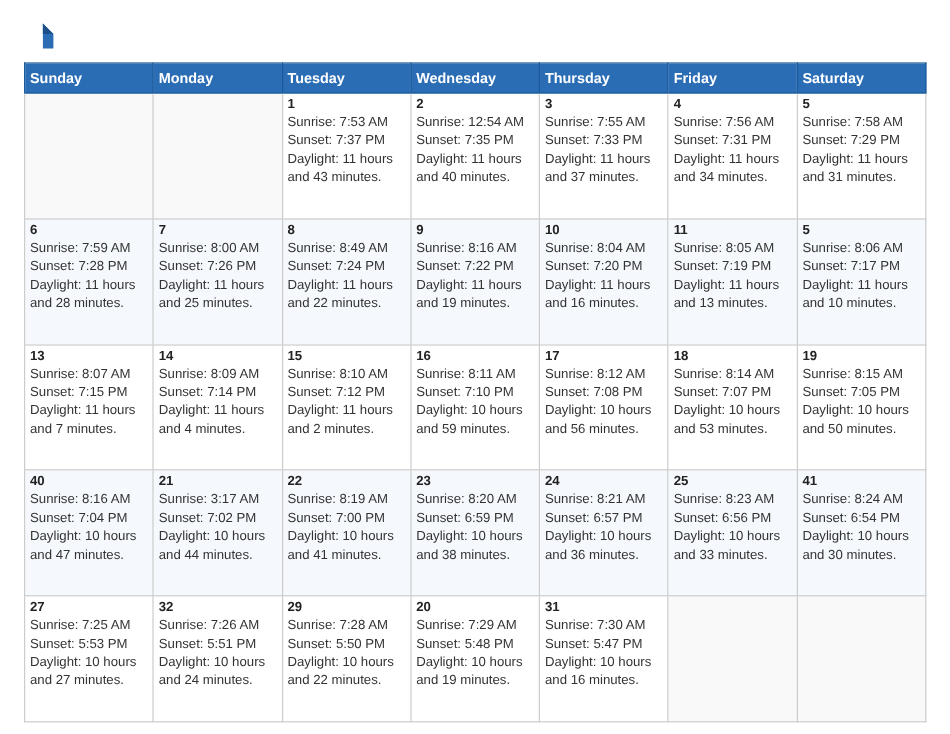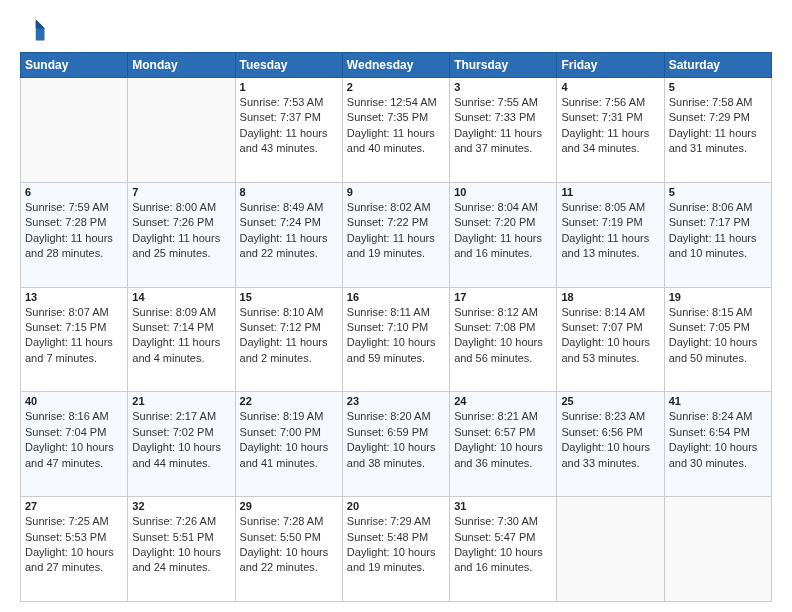--- a/index.html
+++ b/index.html
@@ -188,21 +188,21 @@
 Daylight: 11 hours and 25 minutes.</div>
           </td>
           <td>
             <span class="day-num">8</span>
             <div class="day-info">Sunrise: 8:49 AM
 Sunset: 7:24 PM
 Daylight: 11 hours and 22 minutes.</div>
           </td>
           <td>
             <span class="day-num">9</span>
-            <div class="day-info">Sunrise: 8:02 AM
+            <div class="day-info">Sunrise: 8:16 AM
 Sunset: 7:22 PM
 Daylight: 11 hours and 19 minutes.</div>
           </td>
           <td>
             <span class="day-num">10</span>
             <div class="day-info">Sunrise: 8:04 AM
 Sunset: 7:20 PM
 Daylight: 11 hours and 16 minutes.</div>
           </td>
           <td>
@@ -264,21 +264,21 @@
         </tr>
         <tr>
           <td>
             <span class="day-num">40</span>
             <div class="day-info">Sunrise: 8:16 AM
 Sunset: 7:04 PM
 Daylight: 10 hours and 47 minutes.</div>
           </td>
           <td>
             <span class="day-num">21</span>
-            <div class="day-info">Sunrise: 2:17 AM
+            <div class="day-info">Sunrise: 3:17 AM
 Sunset: 7:02 PM
 Daylight: 10 hours and 44 minutes.</div>
           </td>
           <td>
             <span class="day-num">22</span>
             <div class="day-info">Sunrise: 8:19 AM
 Sunset: 7:00 PM
 Daylight: 10 hours and 41 minutes.</div>
           </td>
           <td>

